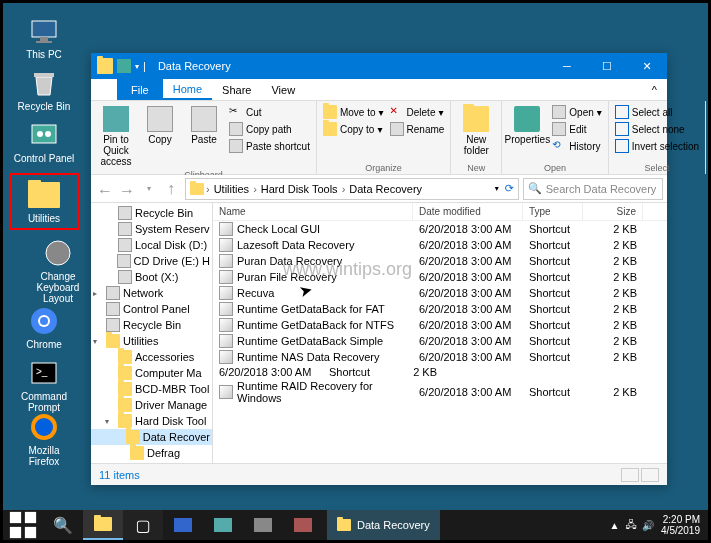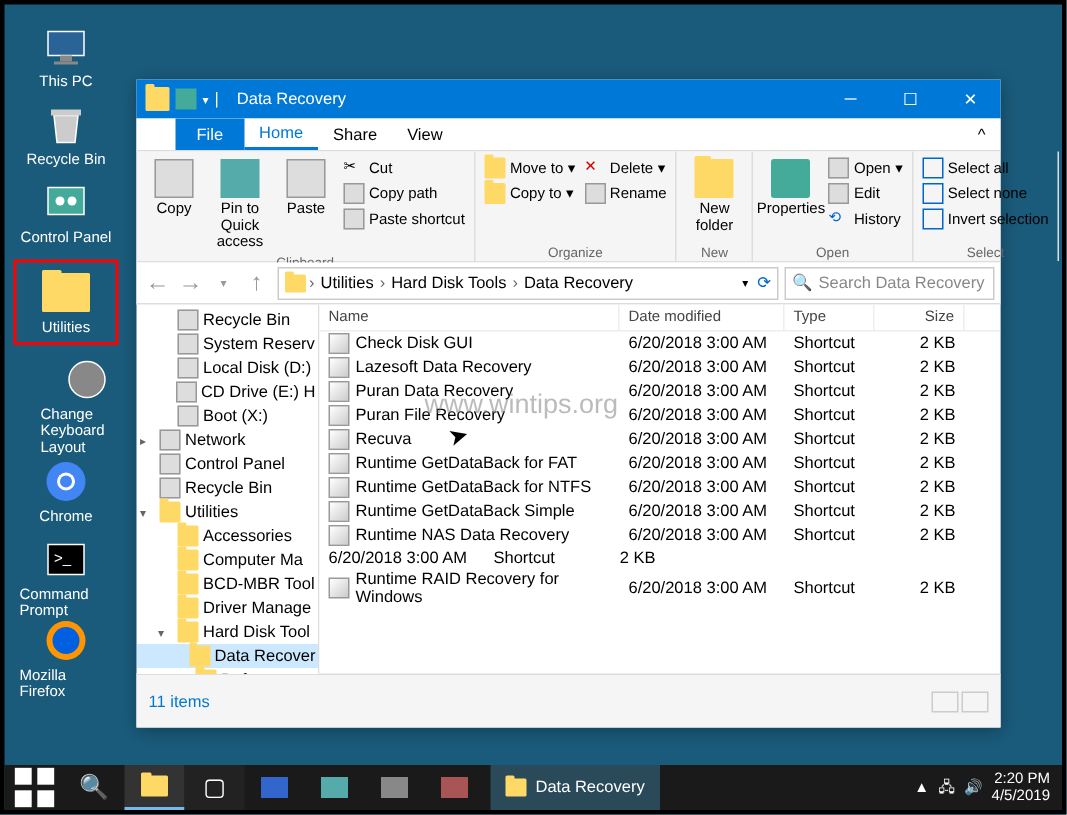--- a/index.html
+++ b/index.html
@@ -1,20 +1,20 @@
 <!DOCTYPE html>
 <html><head>
 <meta charset="utf-8">
 <style>
 * { margin: 0; padding: 0; box-sizing: border-box; font-family: 'Segoe UI', Tahoma, sans-serif; }
 body { width: 711px; height: 543px; background: #1a5a7a; position: relative; overflow: hidden; border: 3px solid #000; }
 
 
 .desktop { position: absolute; top: 0; left: 0; width: 100%; height: 100%; }
-.desktop-icon { width: 70px; display: flex; flex-direction: column; align-items: center; color: #fff; font-size: 10px; text-align: left; padding: 4px; cursor: pointer; }
+.desktop-icon { width: 70px; display: flex; flex-direction: column; align-items: center; color: #fff; font-size: 10px; text-align: center; padding: 4px; cursor: pointer; }
 .desktop-icon .ico { width: 32px; height: 32px; margin-bottom: 2px; display: flex; align-items: center; justify-content: center; }
 .desktop-icon.highlighted { border: 2px solid #ff0000; }
 
 
 .explorer { position: absolute; left: 88px; top: 50px; width: 576px; height: 432px; background: #fff; box-shadow: 0 2px 10px rgba(0,0,0,0.3); display: flex; flex-direction: column; }
 
 .titlebar { height: 26px; background: #0078d7; display: flex; align-items: center; color: #fff; font-size: 11px; }
 .titlebar .qat { display: flex; align-items: center; gap: 4px; padding: 0 6px; }
 .titlebar .qat-ico { width: 16px; height: 16px; background: #ffd966; }
 .titlebar .title { flex: 1; padding-left: 6px; }
@@ -59,21 +59,21 @@
 .files-header > div { padding: 3px 6px; border-right: 1px solid #eee; }
 .col-name { width: 200px; }
 .col-date { width: 110px; }
 .col-type { width: 60px; }
 .col-size { width: 60px; text-align: right; }
 .file-row { display: flex; font-size: 11px; align-items: center; cursor: pointer; }
 .file-row > div { padding: 1px 6px; }
 .file-row .col-name { display: flex; align-items: center; gap: 4px; }
 .file-row .fico { width: 14px; height: 14px; flex-shrink: 0; }
 
-.statusbar { height: 36px; background: #f5f5f5; border-top: 1px solid #ddd; display: flex; align-items: center; font-size: 11px; padding: 0 8px; color: #0078d7; justify-content: space-between; }
+.statusbar { height: 22px; background: #f5f5f5; border-top: 1px solid #ddd; display: flex; align-items: center; font-size: 11px; padding: 0 8px; color: #0078d7; justify-content: space-between; }
 .view-sw { display: flex; gap: 2px; }
 .view-sw div { width: 18px; height: 14px; border: 1px solid #ccc; cursor: pointer; }
 
 
 .watermark { position: absolute; left: 280px; top: 256px; color: rgba(120,120,120,0.5); font-size: 18px; pointer-events: none; z-index: 100; }
 .cursor-arrow { position: absolute; left: 296px; top: 278px; z-index: 101; font-size: 16px; color: #000; pointer-events: none; transform: rotate(-15deg); }
 
 
 .taskbar { position: absolute; bottom: 0; left: 0; right: 0; height: 30px; background: #1a1a1a; display: flex; align-items: center; }
 .tb-btn { width: 40px; height: 30px; display: flex; align-items: center; justify-content: center; cursor: pointer; color: #fff; }
@@ -190,26 +190,26 @@
     <div class="tab active">Home</div>
     <div class="tab">Share</div>
     <div class="tab">View</div>
     <div style="margin-left:auto;" class="tab">^</div>
   </div>
 
   <div class="ribbon">
     <div class="rib-group">
       <div class="content">
         <div class="rib-btn-lg">
+            <div class="ico" style="background:#5aa;"></div>
+            <span>Pin to Quick access</span>
+          </div>
+        <div class="rib-btn-lg">
             <div class="ico ico-generic"></div>
             <span>Copy</span>
-          </div>
-        <div class="rib-btn-lg">
-            <div class="ico" style="background:#5aa;"></div>
-            <span>Pin to Quick access</span>
           </div>
         <div class="rib-btn-lg">
             <div class="ico ico-generic"></div>
             <span>Paste</span>
           </div>
         <div class="rib-col">
           <div class="rib-btn-sm">
               <div class="ico">✂</div>
               <span>Cut</span>
             </div>
@@ -402,21 +402,21 @@
       <div class="files-header">
         <div class="col-name">Name</div>
         <div class="col-date">Date modified</div>
         <div class="col-type">Type</div>
         <div class="col-size">Size</div>
       </div>
       <div id="file-rows">
           <div class="file-row">
             <div class="col-name">
               <div class="fico ico-shortcut"></div>
-              <span>Check Disk GUI</span>
+              <span>Check Local GUI</span>
             </div>
             <div class="col-date">6/20/2018 3:00 AM</div>
             <div class="col-type">Shortcut</div>
             <div class="col-size">2 KB</div>
           </div>
           <div class="file-row">
             <div class="col-name">
               <div class="fico ico-shortcut"></div>
               <span>Lazesoft Data Recovery</span>
             </div>

